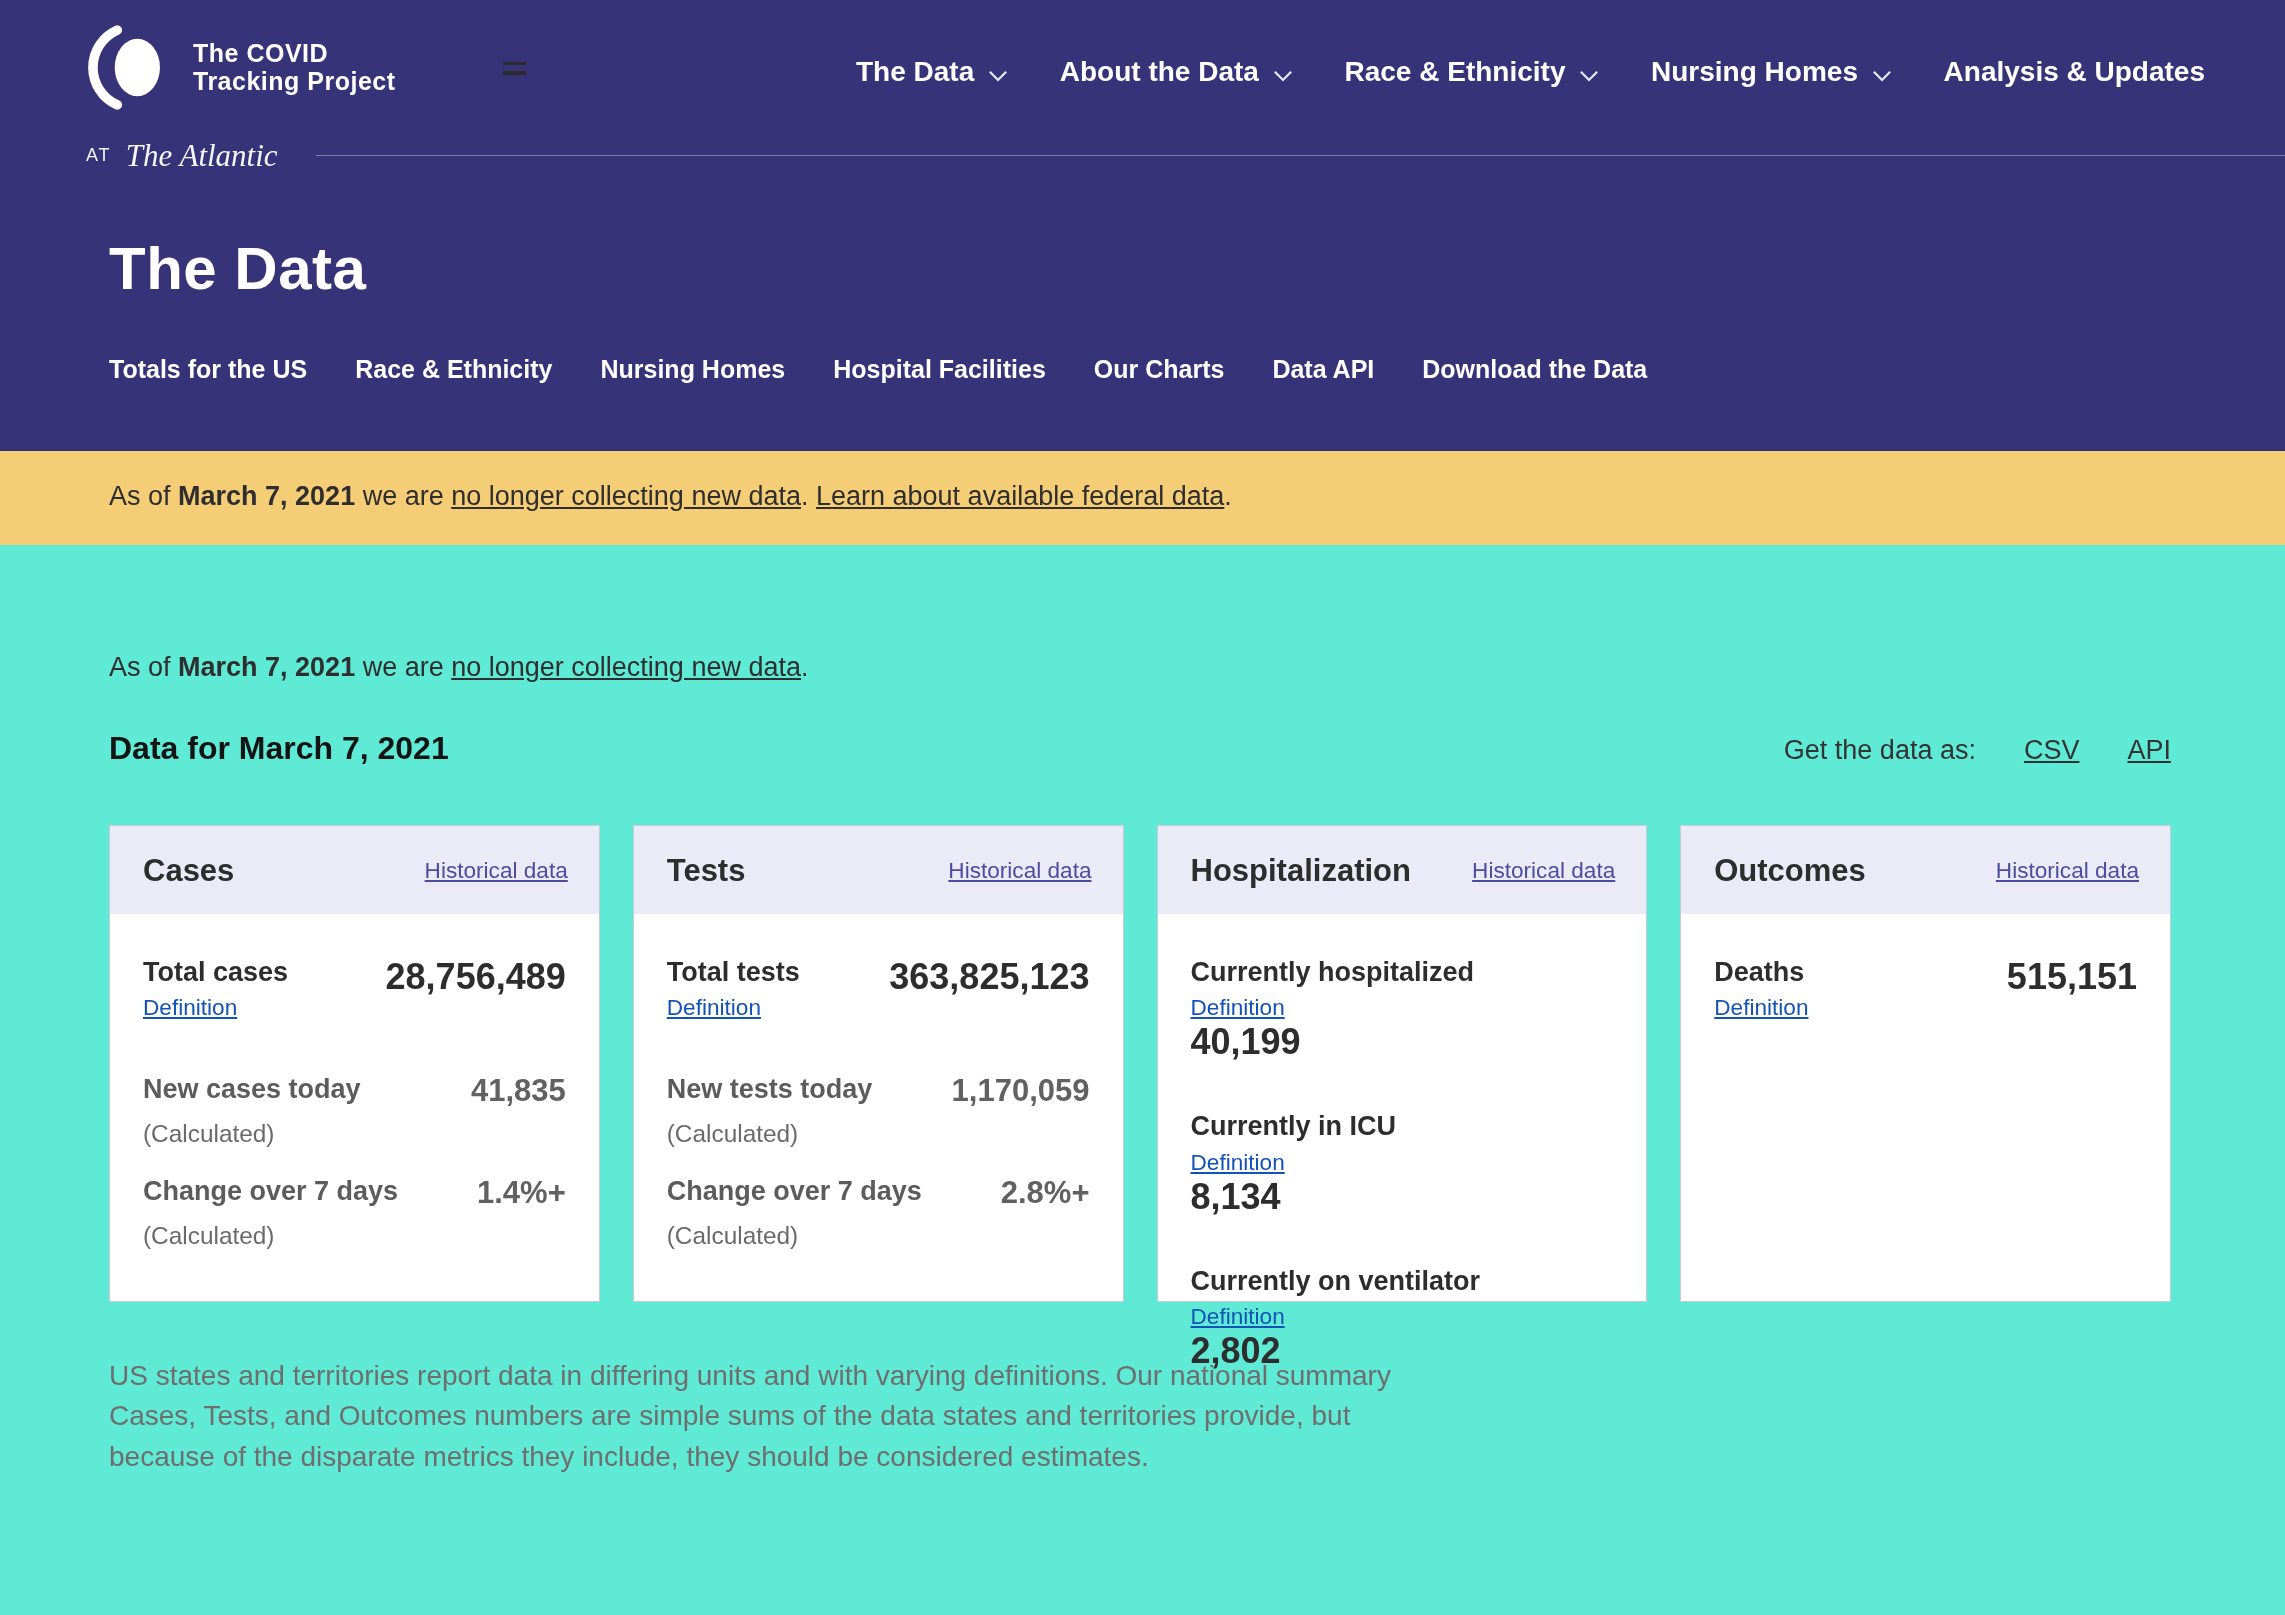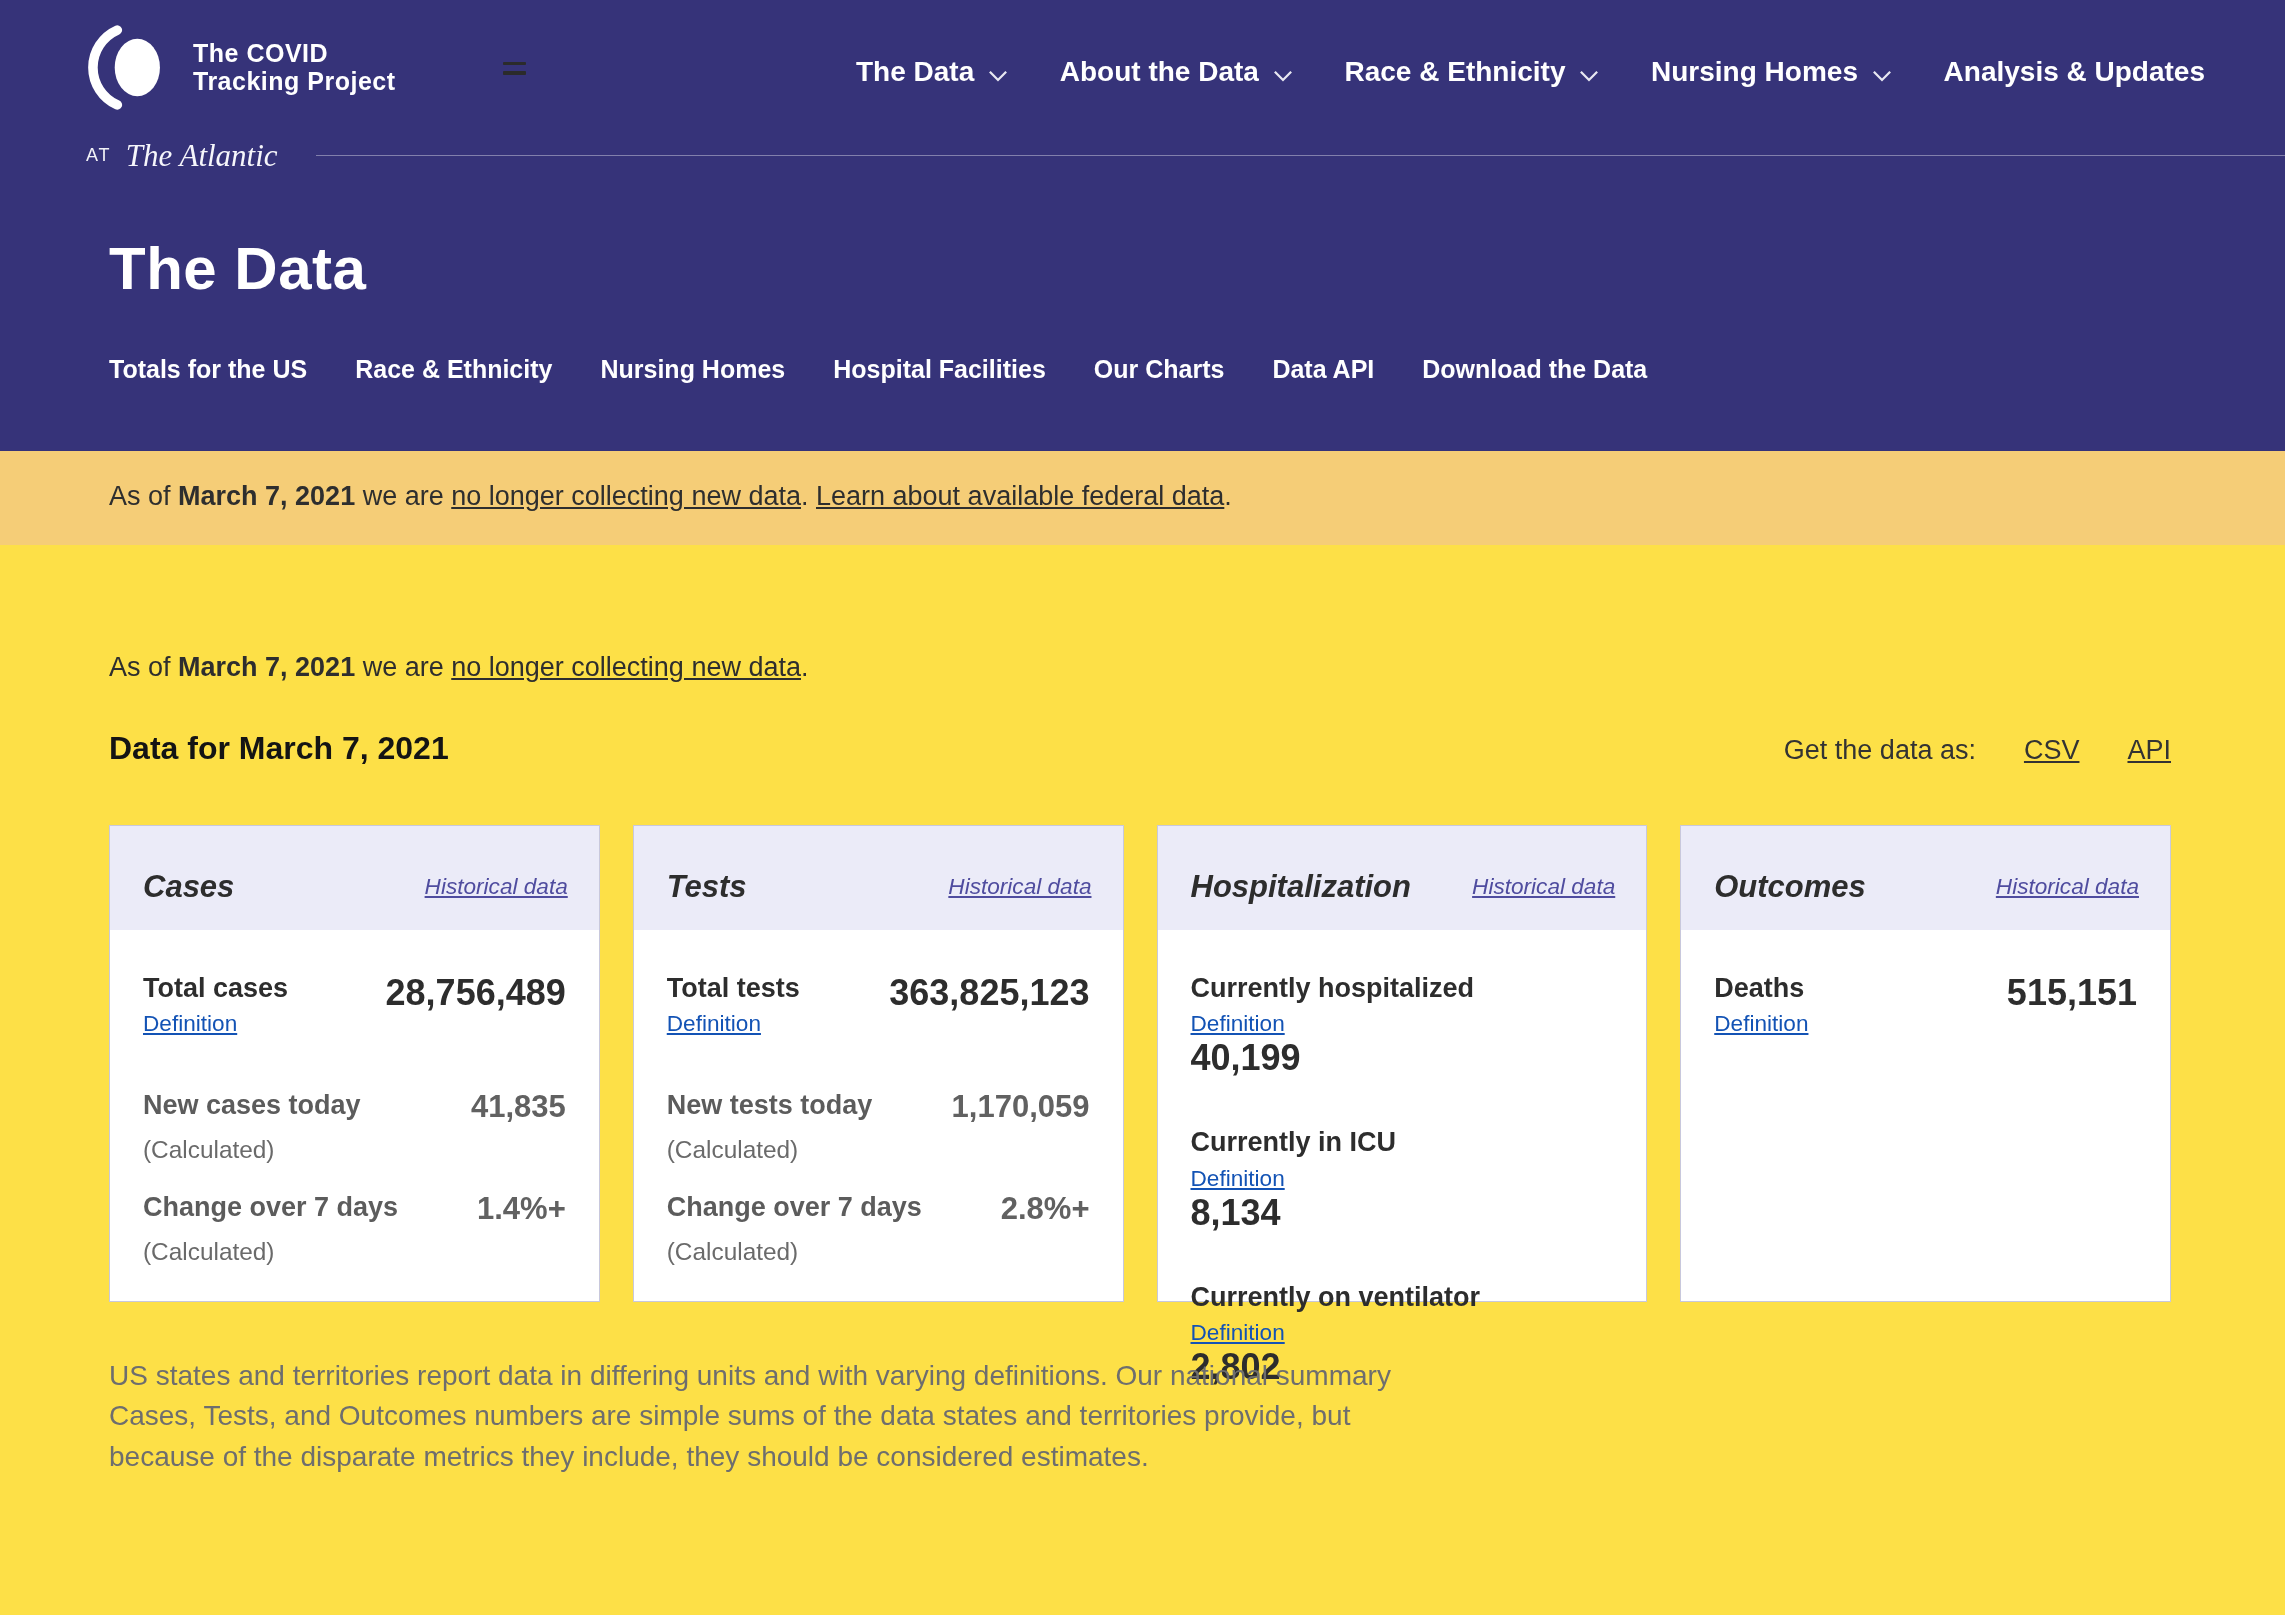--- a/index.html
+++ b/index.html
@@ -1,18 +1,18 @@
 <!DOCTYPE html>
 <html style="font-size:14.5px"><head>
 <meta charset="utf-8">
 <style>
   * { margin:0; padding:0; box-sizing:border-box; }
   html,body { background:#fff; }
   .page {
-    width:2285px; height:1616px; overflow:hidden; background:#fde047;
+    width:2285px; height:1616px; overflow:hidden; background:#5eead4;
     font-family:"Liberation Sans", sans-serif; position:relative;
   }
   
   .site-header { background:#363379; color:#fff; padding-bottom:67px; }
   .topbar { display:flex; align-items:flex-start; padding:23.5px 80px 0 86px; }
   .brand { display:flex; align-items:center; gap:20px; }
   .brand-mark { width:87px; height:87px; flex:0 0 auto; }
   .brand-name { font-size:25px; font-weight:bold; line-height:1.12; letter-spacing:0.5px; }
   .menu-glyph { margin-left:107px; margin-top:38px; width:23.5px; }
   .menu-glyph .bar { height:3.6px; background:#2b2b2b; margin-bottom:6.3px; border-radius:0.9px; }
@@ -35,21 +35,21 @@
   .main { padding:0 114px 0 109px; }
   .page-notice { margin-top:107px; font-size:27px; color:#2e2e2e; }
   .section-row { display:flex; align-items:baseline; margin-top:47px; }
   .section-title { font-size:32px; font-weight:bold; color:#141414; }
   .get-data { margin-left:auto; display:flex; align-items:baseline; gap:48px; font-size:27px; color:#333; }
   .get-data a { color:#333; text-decoration:underline; cursor:pointer; }
   
   .cards { display:flex; gap:33px; margin-top:58px; }
   .card { flex:1 1 0; border:0.9px solid #c8c8dc; background:#fff; height:477px; display:flex; flex-direction:column; }
   .card-head { background:#ebebf8; display:flex; justify-content:space-between; align-items:center;
-               padding:43px 31px 25px 33px;font-style:italic; }
+               padding:27px 31px 25px 33px; }
   .card-title { font-size:31px; font-weight:bold; color:#2d2d2d; }
   .hist-link { font-size:22.6px; color:#4f4c9f; text-decoration:underline; cursor:pointer; white-space:nowrap; }
   .card-body { padding:42px 33px 0 33px; }
   .stat-row { display:flex; justify-content:space-between; align-items:flex-start; }
   .stat-label { font-size:27px; font-weight:bold; color:#2d2d2d; line-height:1.2; }
   .stat-label.gray { color:#5c5c5c; }
   .def-link { display:inline-block; margin-top:7.2px; font-size:22.6px; color:#1353b5; text-decoration:underline; cursor:pointer; }
   .calc-note { margin-top:14.5px; font-size:24.4px; color:#6a6a6a; }
   .stat-value { font-size:36px; font-weight:bold; color:#2d2d2d; white-space:nowrap; }
   .stat-value.gray { color:#616161; font-size:31px; }

